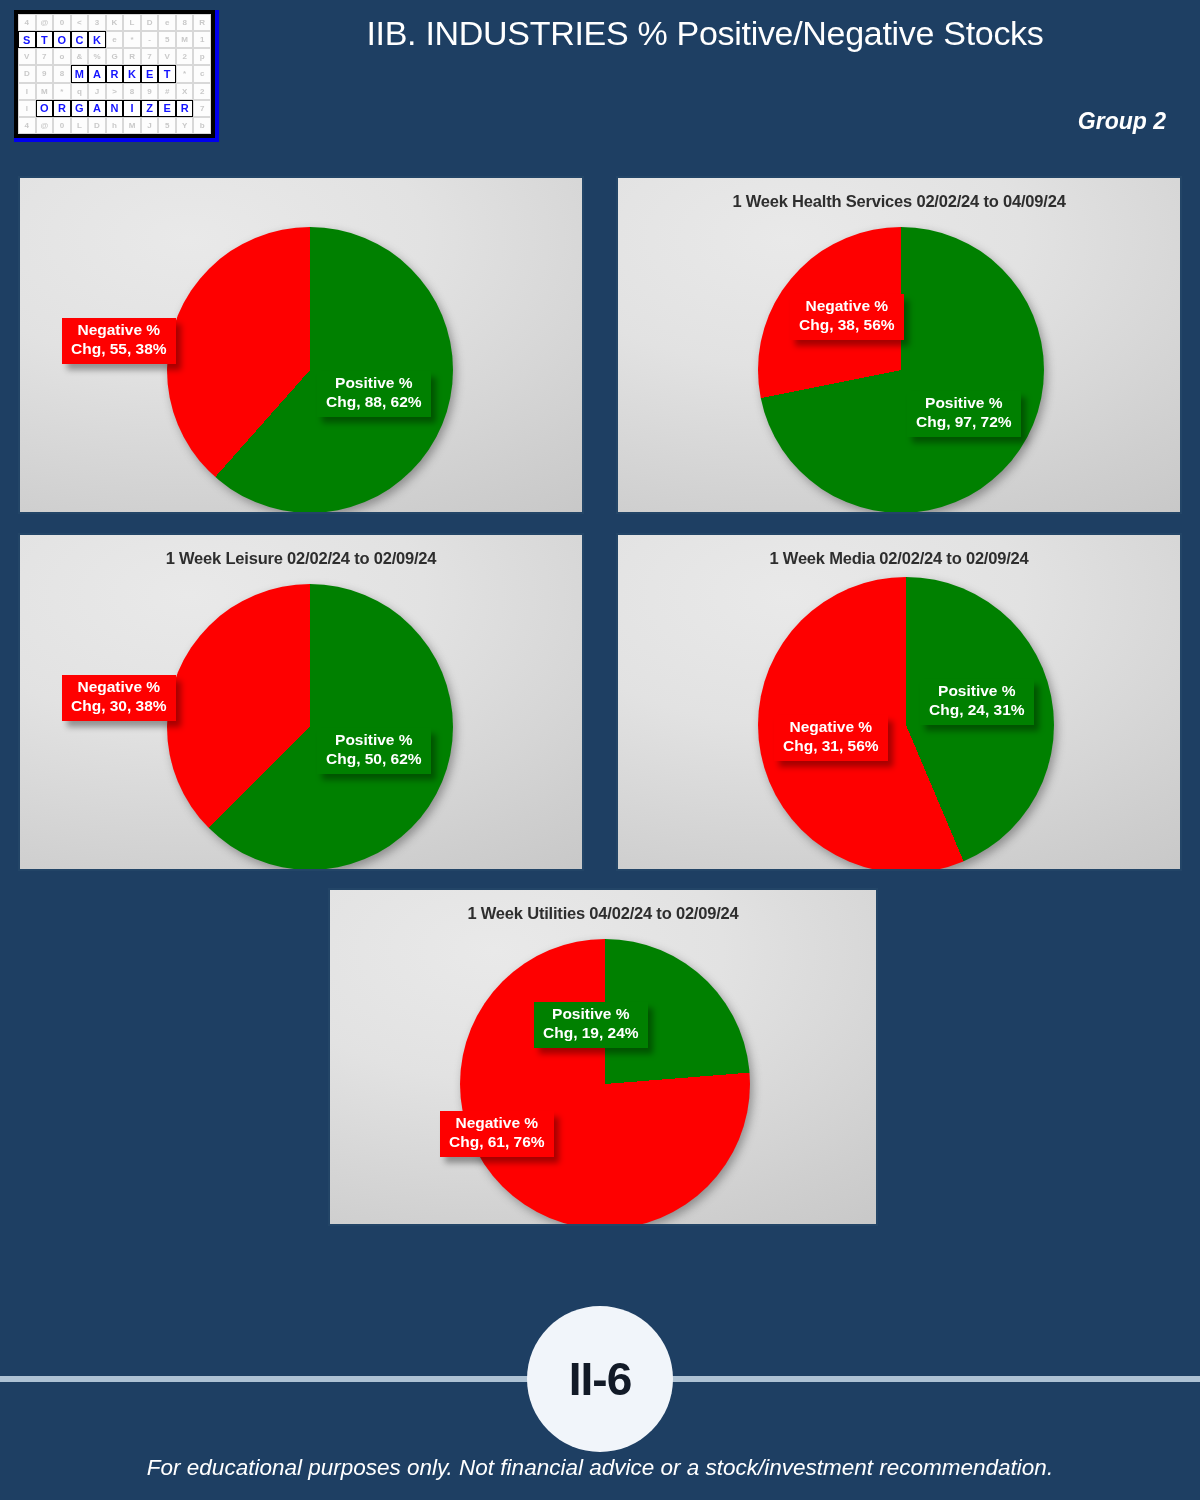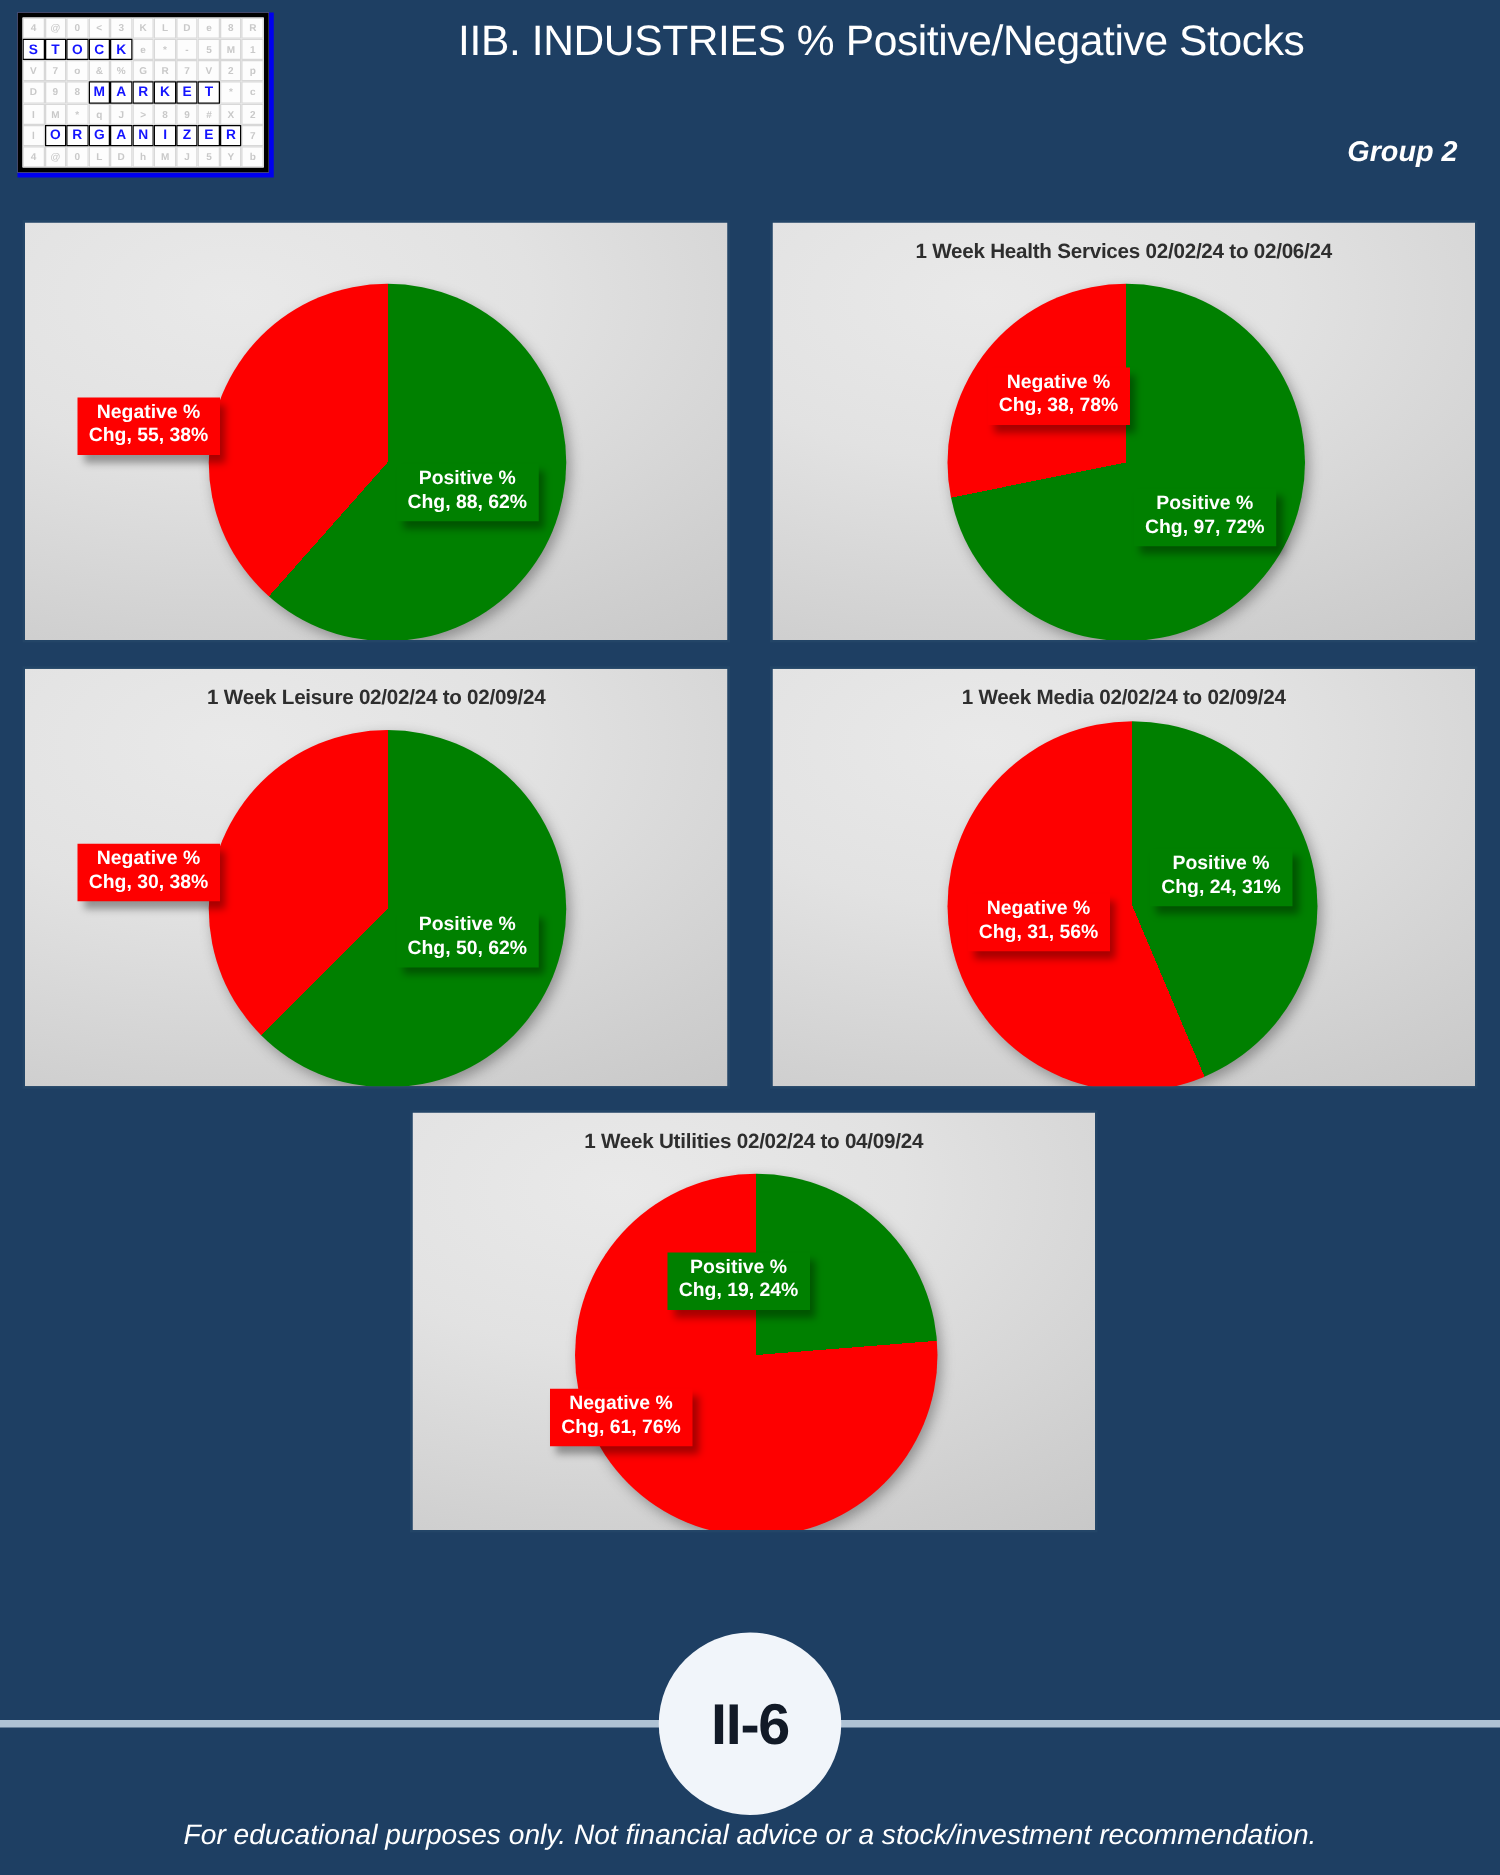--- a/index.html
+++ b/index.html
@@ -270,26 +270,26 @@
       <div>Chg,  55, 38%</div>
     </div>
     <div class="slice-label pos" style="left:297px; top:193px;">
       <div>Positive %</div>
       <div>Chg,  88, 62%</div>
     </div>
   </div>
 </div>
 
 <div class="panel" id="panel-1" style="left:616px; top:176px; width:566px; height:338px;">
-  <div class="panel-title">1 Week Health Services 02/02/24 to 02/06/24</div>
+  <div class="panel-title">1 Week Health Services 02/02/24 to 04/09/24</div>
   <div class="pie-wrap">
     <div class="pie" id="pie-1" style="left: 140px; top: 49px; width: 286px; height: 286px; background: conic-gradient(rgb(0, 128, 0) 0deg, rgb(0, 128, 0) 258.667deg, rgb(254, 0, 0) 258.667deg, rgb(254, 0, 0) 360deg);"></div>
     <div class="slice-label neg" style="left:172px; top:116px;">
       <div>Negative %</div>
-      <div>Chg, 38, 78%</div>
+      <div>Chg, 38, 56%</div>
     </div>
     <div class="slice-label pos" style="left:289px; top:213px;">
       <div>Positive %</div>
       <div>Chg, 97, 72%</div>
     </div>
   </div>
 </div>
 
 <div class="panel" id="panel-2" style="left:18px; top:533px; width:566px; height:338px;text-decoration:underline;">
   <div class="panel-title">1 Week Leisure 02/02/24 to 02/09/24</div>
@@ -315,21 +315,21 @@
       <div>Chg,  31, 56%</div>
     </div>
     <div class="slice-label pos" style="left:302px; top:144px;">
       <div>Positive %</div>
       <div>Chg,  24, 31%</div>
     </div>
   </div>
 </div>
 
 <div class="panel" id="panel-4" style="left:328px; top:888px; width:550px; height:338px;">
-  <div class="panel-title">1 Week Utilities 02/02/24 to 04/09/24</div>
+  <div class="panel-title">1 Week Utilities 04/02/24 to 02/09/24</div>
   <div class="pie-wrap">
     <div class="pie" id="pie-4" style="left: 130px; top: 49px; width: 290px; height: 290px; background: conic-gradient(rgb(0, 128, 0) 0deg, rgb(0, 128, 0) 85.5deg, rgb(254, 0, 0) 85.5deg, rgb(254, 0, 0) 360deg);"></div>
     <div class="slice-label pos" style="left:204px; top:112px;">
       <div>Positive %</div>
       <div>Chg,  19, 24%</div>
     </div>
     <div class="slice-label neg" style="left:110px; top:221px;">
       <div>Negative %</div>
       <div>Chg,  61, 76%</div>
     </div>

